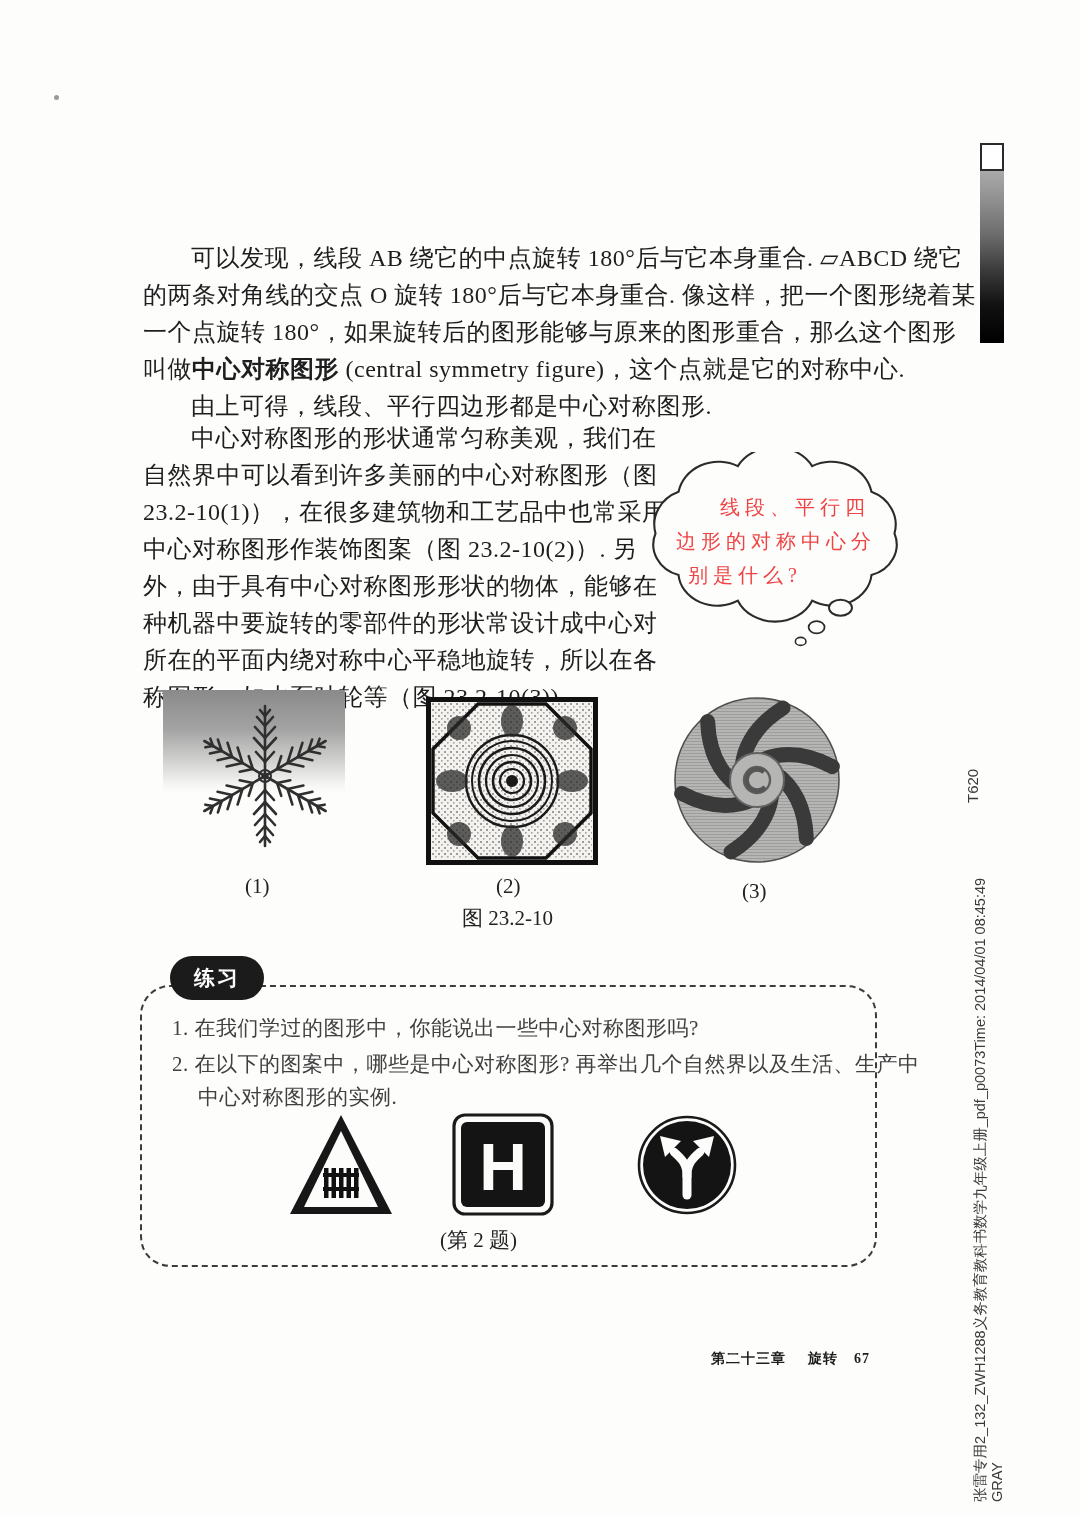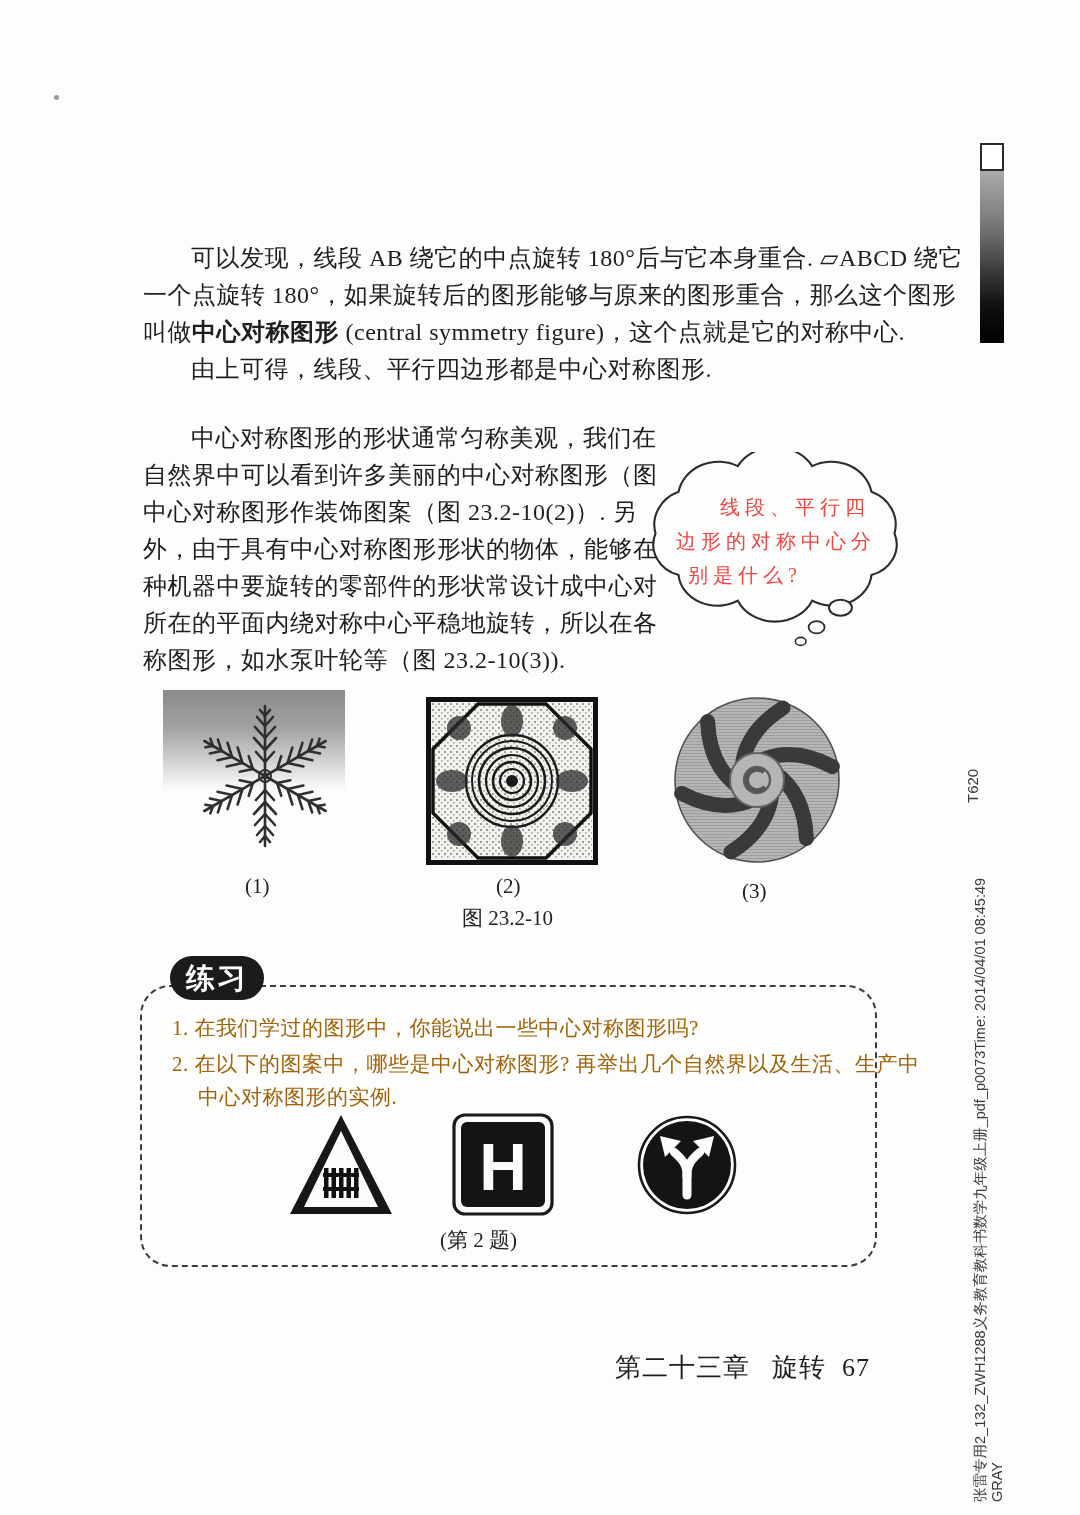--- a/index.html
+++ b/index.html
@@ -12,25 +12,25 @@
   .ind{text-indent:48px;}
   .boldcn{font-weight:bold;}
   
   #bubble{left:642px;top:452px;width:266px;height:200px;}
   .bub-line{position:absolute;font-size:20px;letter-spacing:5px;white-space:nowrap;color:#ef4444;}
   
   .figcap{position:absolute;font-size:21px;color:#222;}
   
   #practice-box{left:140px;top:985px;width:733px;height:278px;border:2.5px dashed #3c3c3c;border-radius:30px;}
   #practice-pill{left:170px;top:956px;width:94px;height:44px;background:#1b1b1b;border-radius:22px;
-      color:#fcfcfc;font-size:29px;font-weight:bold;text-align:center;line-height:44px;letter-spacing:2px;
+      color:#fcfcfc;font-size:21px;font-weight:bold;text-align:center;line-height:44px;letter-spacing:2px;
       font-family:"Liberation Sans","DejaVu Sans",sans-serif;}
-  .qline{position:absolute;font-size:21px;letter-spacing:0.5px;white-space:nowrap;color:#a16207;}
-  
-  #footer{right:210px;top:1350px;font-size:26px;letter-spacing:1px;white-space:nowrap;}
+  .qline{position:absolute;font-size:21px;letter-spacing:0.5px;white-space:nowrap;color:#404040;}
+  
+  #footer{right:210px;top:1350px;font-size:14px;letter-spacing:1px;white-space:nowrap;font-weight:bold;}
   #footer .gap{display:inline-block;width:22px;}
   #footer .pgap{display:inline-block;width:16px;}
   
   .rot{position:absolute;transform:rotate(-90deg);transform-origin:0 0;
        font-family:"Liberation Sans","DejaVu Sans",sans-serif;color:#3a3a3a;white-space:nowrap;}
   #watermark{left:972px;top:1502px;font-size:14.5px;line-height:17px;}
   #tcode{left:964px;top:803px;font-size:15px;}
   
   #cal-white{left:980px;top:143px;width:20px;height:24px;background:#fff;border:2px solid #2a2a2a;}
   #cal-grad{left:980px;top:171px;width:24px;height:172px;
@@ -39,28 +39,30 @@
 </style>
 </head>
 <body>
 
 <div id="speck" class="abs"></div>
 <div id="cal-white" class="abs"></div>
 <div id="cal-grad" class="abs"></div>
 
 <div class="para" style="top:240px;">
   <div class="pline ind">可以发现，线段 AB 绕它的中点旋转 180°后与它本身重合. ▱ABCD 绕它</div>
+  <div class="pline">的两条对角线的交点 O 旋转 180°后与它本身重合. 像这样，把一个图形绕着某</div>
   <div class="pline">一个点旋转 180°，如果旋转后的图形能够与原来的图形重合，那么这个图形</div>
   <div class="pline"><span>叫做</span><span class="boldcn">中心对称图形</span><span> (central symmetry figure)，这个点就是它的对称中心.</span></div>
   <div class="pline ind">由上可得，线段、平行四边形都是中心对称图形.</div>
 </div>
 
 <div class="para" style="top:420px;width:520px;">
   <div class="pline ind">中心对称图形的形状通常匀称美观，我们在</div>
   <div class="pline">自然界中可以看到许多美丽的中心对称图形（图</div>
+  <div class="pline">23.2-10(1)），在很多建筑物和工艺品中也常采用</div>
   <div class="pline">中心对称图形作装饰图案（图 23.2-10(2)）. 另</div>
   <div class="pline">外，由于具有中心对称图形形状的物体，能够在</div>
   <div class="pline">种机器中要旋转的零部件的形状常设计成中心对</div>
   <div class="pline">所在的平面内绕对称中心平稳地旋转，所以在各</div>
   <div class="pline">称图形，如水泵叶轮等（图 23.2-10(3)).</div>
 </div>
 
 <div id="bubble" class="abs">
   <svg width="266" height="200" viewBox="0 0 300 226">
     <path d="M 15 92

